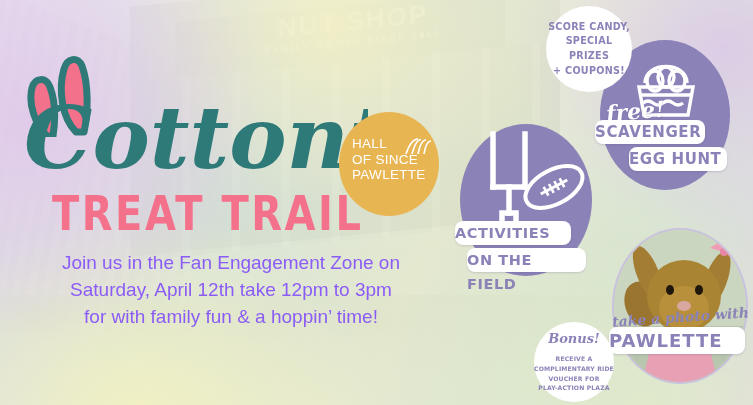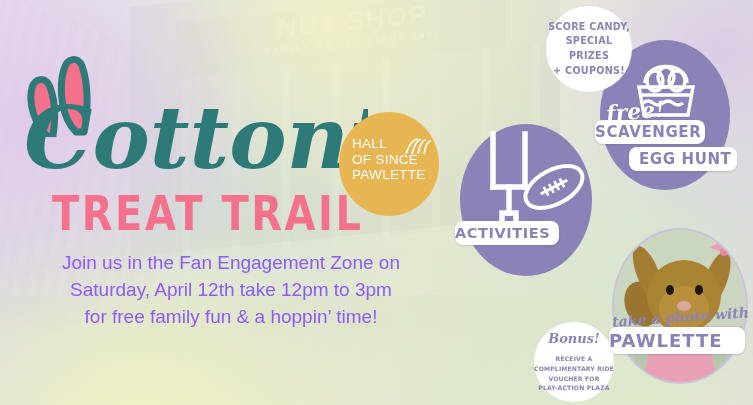--- a/index.html
+++ b/index.html
@@ -73,24 +73,24 @@
   
   .ell{position:absolute;background:#8B82B8;border-radius:50%;}
   .ell-activities{left:460px;top:124px;width:132px;height:152px;}
   .ell-egg{left:600px;top:40px;width:130px;height:150px;}
 
   .lbl{position:absolute;background:#fff;border-radius:8px;
     color:#8B82B8;font-weight:bold;font-family:"DejaVu Sans",sans-serif;
     letter-spacing:.6px;text-align:left;
     box-shadow:0 1px 2px rgba(90,80,130,.22);}
 
-  .lbl-activities{left:455px;top:221px;width:104px;height:24px;line-height:24px;font-size:14.5px;}
+  .lbl-activities{left:455px;top:221px;width:116px;height:24px;line-height:24px;font-size:14.5px;}
   .lbl-onfield{left:467px;top:248px;width:119px;height:24px;line-height:24px;font-size:14.5px;}
   .lbl-scav{left:595px;top:120px;width:110px;height:24px;line-height:24px;font-size:15px;}
-  .lbl-egg{left:629px;top:147px;width:98px;height:24px;line-height:24px;font-size:15px;padding-left:10px;}
+  .lbl-egg{left:629px;top:147px;width:98px;height:24px;line-height:24px;font-size:15px;}
   .lbl-paw{left:609px;top:327px;width:136px;height:27px;line-height:27px;font-size:18px;letter-spacing:1px;}
 
   .script-free{position:absolute;left:606px;top:98px;color:#fff;font-size:22px;
     font-style:italic;font-family:"DejaVu Serif",serif;font-weight:bold;
     transform:rotate(-5deg);text-shadow:0 1px 2px rgba(90,80,130,.3);}
   .script-photo{position:absolute;left:612px;top:309px;color:#8B82B8;font-size:14px;
     font-style:italic;font-family:"DejaVu Serif",serif;font-weight:bold;
     transform:rotate(-4deg);}
 
   
@@ -155,21 +155,21 @@
       <path d="M20 16 C21.5 7 24 3 27 3"></path>
     </g>
   </svg>
 
   <div class="body-copy">
     <div>Join us in the Fan Engagement Zone on</div>
     <div>
       <b>Saturday, April 12th</b><span> take </span><b>12pm to 3pm</b>
     </div>
     <div>
-      <span>for </span><b>free</b><span> family fun &amp; a hoppin’ time!</span>
+      <span>for </span><b>with</b><span> family fun &amp; a hoppin’ time!</span>
     </div>
   </div>
 
   <div class="ell ell-activities"></div>
   <svg style="position:absolute;left:487px;top:131px;width:44px;height:102px;" viewBox="0 0 44 102">
     <g stroke="#fff" stroke-width="5.5" fill="none" stroke-linecap="square">
       <path d="M6 3 V56"></path>
         <path d="M38 3 V56"></path>
         <path d="M6 56 H38"></path>
       <path d="M22 56 V82"></path>
@@ -182,20 +182,21 @@
       <path d="M18 26 H48" stroke="#fff" stroke-width="3"></path>
       <g stroke="#fff" stroke-width="2.6">
         <path d="M24 21 V31"></path>
           <path d="M30 21 V31"></path>
           <path d="M36 21 V31"></path>
           <path d="M42 21 V31"></path>
       </g>
     </g>
   </svg>
   <div class="lbl lbl-activities">ACTIVITIES</div>
+  <div class="lbl lbl-onfield">ON THE FIELD</div>
 
   <div class="ell ell-egg"></div>
   <svg style="position:absolute;left:627px;top:53px;width:78px;height:66px;" viewBox="0 0 78 66">
     <g stroke="#fff" stroke-width="3.4" fill="none">
       <path d="M18 30 C18 8 60 8 60 30"></path>
       <ellipse cx="28" cy="28" rx="8" ry="10"></ellipse>
       <ellipse cx="39" cy="24" rx="8" ry="10"></ellipse>
       <ellipse cx="50" cy="28" rx="8" ry="10"></ellipse>
       <path d="M12 34 H66 L61 62 H17 Z"></path>
       <path d="M14 42 H64"></path>

